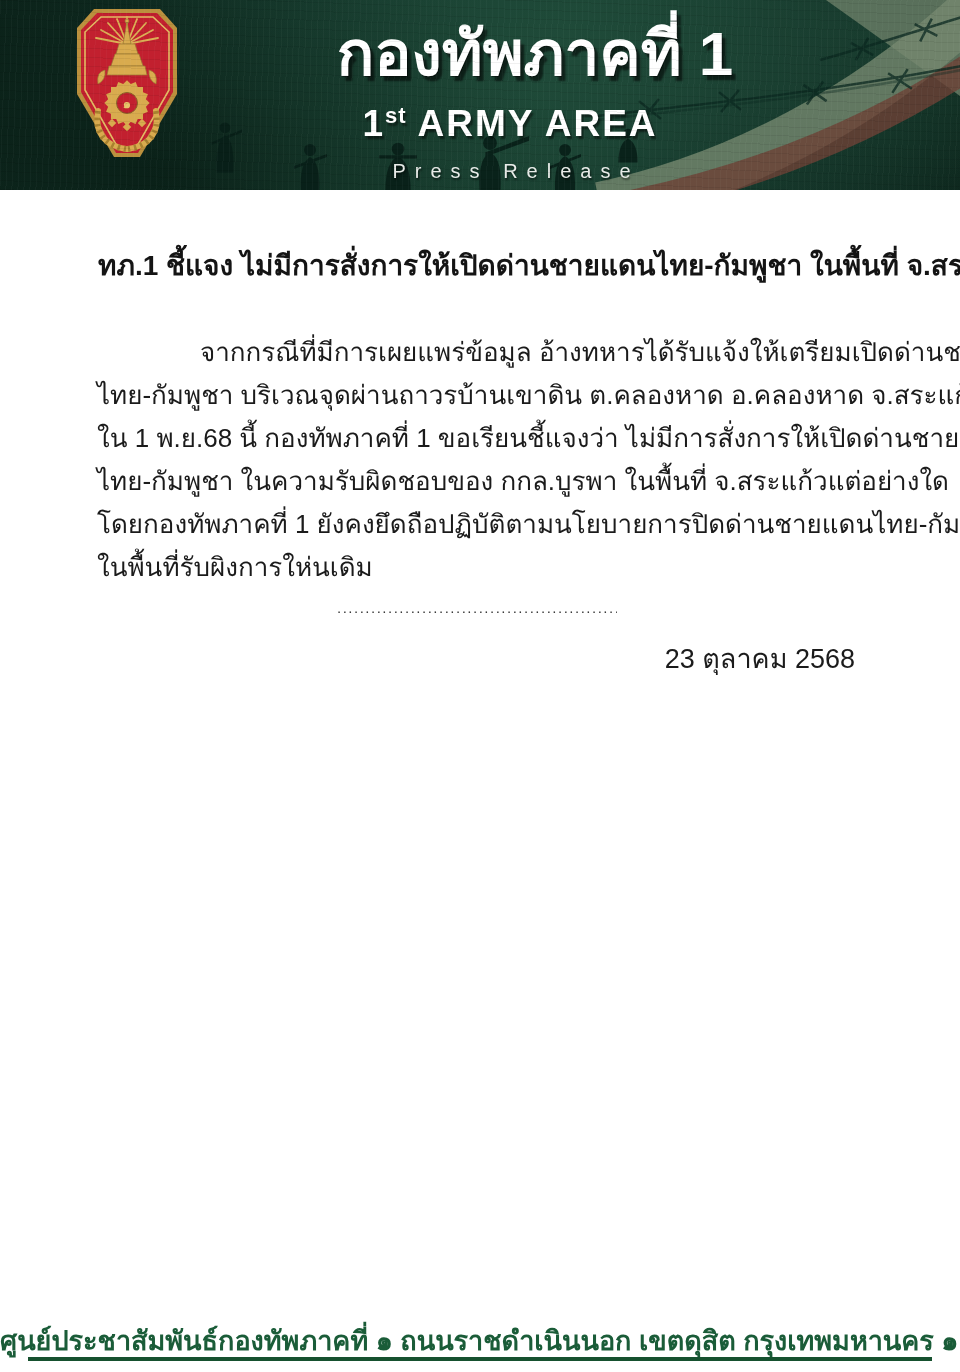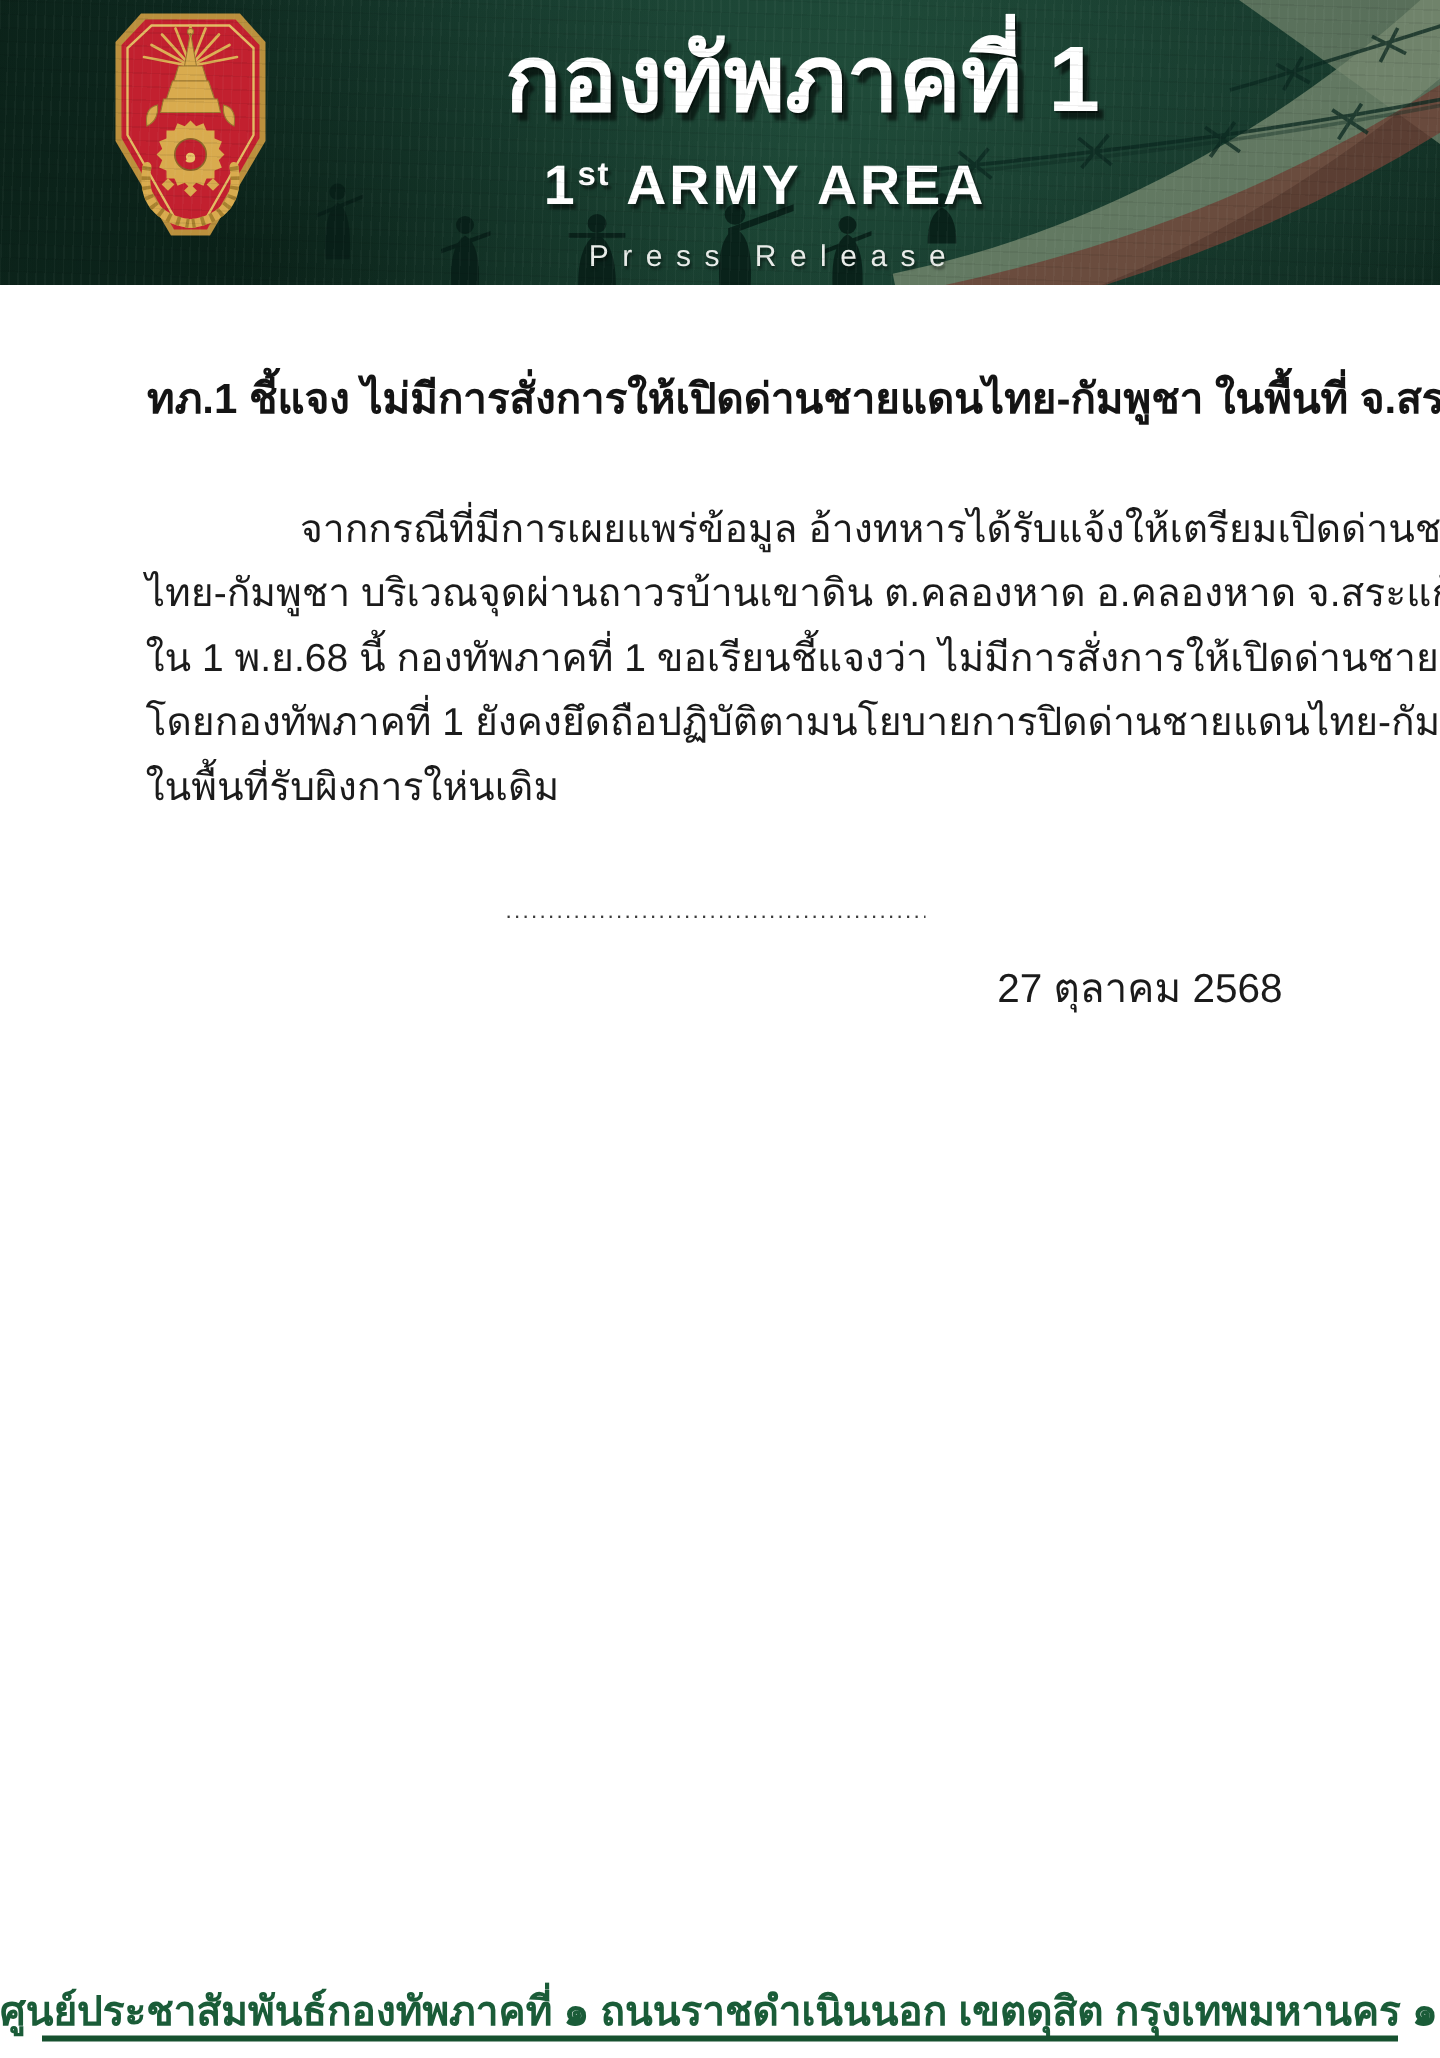--- a/index.html
+++ b/index.html
@@ -198,23 +198,24 @@
     <div class="title-en"><span>1</span><span class="ordinal">st</span> <span>ARMY AREA</span></div>
     <div class="press-release">Press Release</div>
   </div>
 
   <div class="headline">ทภ.1 ชี้แจง ไม่มีการสั่งการให้เปิดด่านชายแดนไทย-กัมพูชา ในพื้นที่ จ.สระแก้ว</div>
 
   <div class="body-lines">
     <div class="body-line justify indent">จากกรณีที่มีการเผยแพร่ข้อมูล อ้างทหารได้รับแจ้งให้เตรียมเปิดด่านชายแดน</div>
     <div class="body-line justify">ไทย-กัมพูชา บริเวณจุดผ่านถาวรบ้านเขาดิน ต.คลองหาด อ.คลองหาด จ.สระแก้ว</div>
     <div class="body-line justify">ใน 1 พ.ย.68 นี้ กองทัพภาคที่ 1 ขอเรียนชี้แจงว่า ไม่มีการสั่งการให้เปิดด่านชายแดน</div>
+    <div class="body-line justify">ไทย-กัมพูชา ในความรับผิดชอบของ กกล.บูรพา ในพื้นที่ จ.สระแก้วแต่อย่างใด</div>
     <div class="body-line justify">โดยกองทัพภาคที่ 1 ยังคงยึดถือปฏิบัติตามนโยบายการปิดด่านชายแดนไทย-กัมพูชา</div>
     <div class="body-line">ในพื้นที่รับผิงการให่นเดิม</div>
   </div>
 
   <div class="dots">..................................................</div>
-  <div class="doc-date">27 ตุลาคม 2568</div>
+  <div class="doc-date">23 ตุลาคม 2568</div>
 
   <div class="footer-text">ศูนย์ประชาสัมพันธ์กองทัพภาคที่ ๑ ถนนราชดำเนินนอก เขตดุสิต กรุงเทพมหานคร ๑๐๓๐๐</div>
   <div class="footer-rule"></div>
 
 </div>
 
 </body></html>

